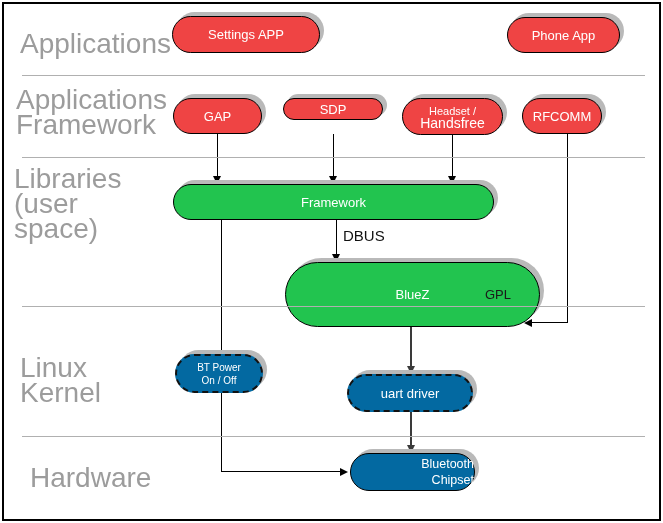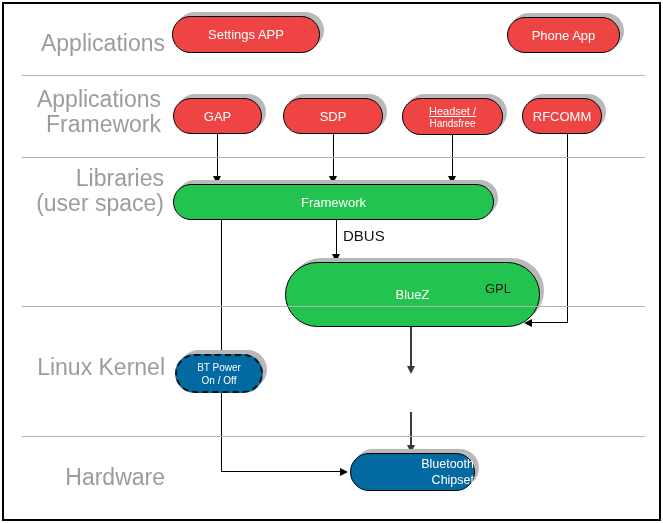--- a/index.html
+++ b/index.html
@@ -2,41 +2,41 @@
 <html><head>
 <meta charset="utf-8">
 <style>
   html,body{margin:0;padding:0;background:#ffffff;}
   .canvas{
     position:relative;width:663px;height:523px;background:#ffffff;overflow:hidden;
     font-family:"Liberation Sans","DejaVu Sans",sans-serif;
   }
   .frame{position:absolute;left:2px;top:2px;width:655px;height:515px;border:2px solid #000;z-index:0;}
   .divider{position:absolute;left:22px;width:623px;height:1px;background:#b0b0b0;z-index:3;}
-  .layer-label{position:absolute;color:#9c9c9c;font-size:23px;line-height:25px;text-align:right;z-index:2;}
+  .layer-label{position:absolute;color:#9c9c9c;font-size:28px;line-height:25px;text-align:left;z-index:2;}
   .pill{
     position:absolute;display:flex;flex-direction:column;align-items:center;justify-content:center;
     border-radius:999px;border:1.8px solid #000;box-shadow:4px -4px 0 #b9b9b9;
     color:#ffffff;font-size:13px;text-align:center;z-index:2;box-sizing:border-box;
   }
   .blue{background:#ef4444;}
   .green{background:#22c44f;}
   .red{background:#0369a1;}
   .dashed{border:2px dashed #111;}
-  .gpl{position:absolute;right:28px;top:18px;color:#1a1a1a;font-size:13px;}
+  .gpl{position:absolute;right:28px;top:24px;color:#1a1a1a;font-size:13px;}
   .seg{position:absolute;background:#000;z-index:1;}
   .seg.thick{background:#3a3a3a;}
   .ah{position:absolute;width:0;height:0;z-index:1;}
   .ah-d{border-left:4px solid transparent;border-right:4px solid transparent;border-top:8px solid #000;}
   .ah-d.thick{border-top-color:#3a3a3a;}
   .ah-l{border-top:4px solid transparent;border-bottom:4px solid transparent;border-right:8px solid #000;}
   .ah-r{border-top:4px solid transparent;border-bottom:4px solid transparent;border-left:8px solid #000;}
   .edge-label{position:absolute;color:#111;font-size:15px;z-index:2;}
-  .t11{font-size:11px;line-height:13px;text-decoration:underline;}
-  .t9{font-size:10px;line-height:11px;}
+  .t11{font-size:11px;line-height:13px;}
+  .t9{font-size:14px;line-height:11px;}
   .t10{font-size:10px;line-height:13px;}
   .t12{font-size:12.5px;line-height:16px;}
 </style>
 </head>
 <body>
 
 <div class="canvas">
   <div class="frame"></div>
 
   <div class="divider" style="top:75px;"></div>
@@ -92,21 +92,21 @@
   <div class="pill blue" style="left:172px;top:16px;width:148px;height:37px;">
     <span>Settings APP</span>
   </div>
   <div class="pill blue" style="left:507px;top:17px;width:113px;height:36px;">
     <span>Phone App</span>
   </div>
 
   <div class="pill blue" style="left:173px;top:98px;width:89px;height:36px;">
     <span>GAP</span>
   </div>
-  <div class="pill blue" style="left:283px;top:98px;width:100px;height:36px;">
+  <div class="pill blue" style="left:283px;top:98px;width:100px;height:22px;">
     <span>SDP</span>
   </div>
   <div class="pill blue" style="left:402px;top:98px;width:101px;height:37px;">
     <span class="t11">Headset /</span>
     <span class="t9">Handsfree</span>
   </div>
   <div class="pill blue" style="left:522px;top:98px;width:80px;height:36px;">
     <span>RFCOMM</span>
   </div>
 
@@ -115,18 +115,21 @@
   </div>
   <div class="pill green" style="left:285px;top:262px;width:255px;height:65px;">
     <span class="gpl">GPL</span>
     <span>BlueZ</span>
   </div>
 
   <div class="pill red dashed" style="left:175px;top:354px;width:88px;height:39px;">
     <span class="t10">BT Power</span>
     <span class="t10">On / Off</span>
   </div>
+  <div class="pill red dashed" style="left:347px;top:374px;width:126px;height:38px;">
+    <span>uart driver</span>
+  </div>
 
   <div class="pill red" style="left:350px;top:453px;width:125px;height:38px;align-items:flex-end;">
     <span class="t12">Bluetooth</span>
     <span class="t12">Chipset</span>
   </div>
 </div>
 
 </body></html>

